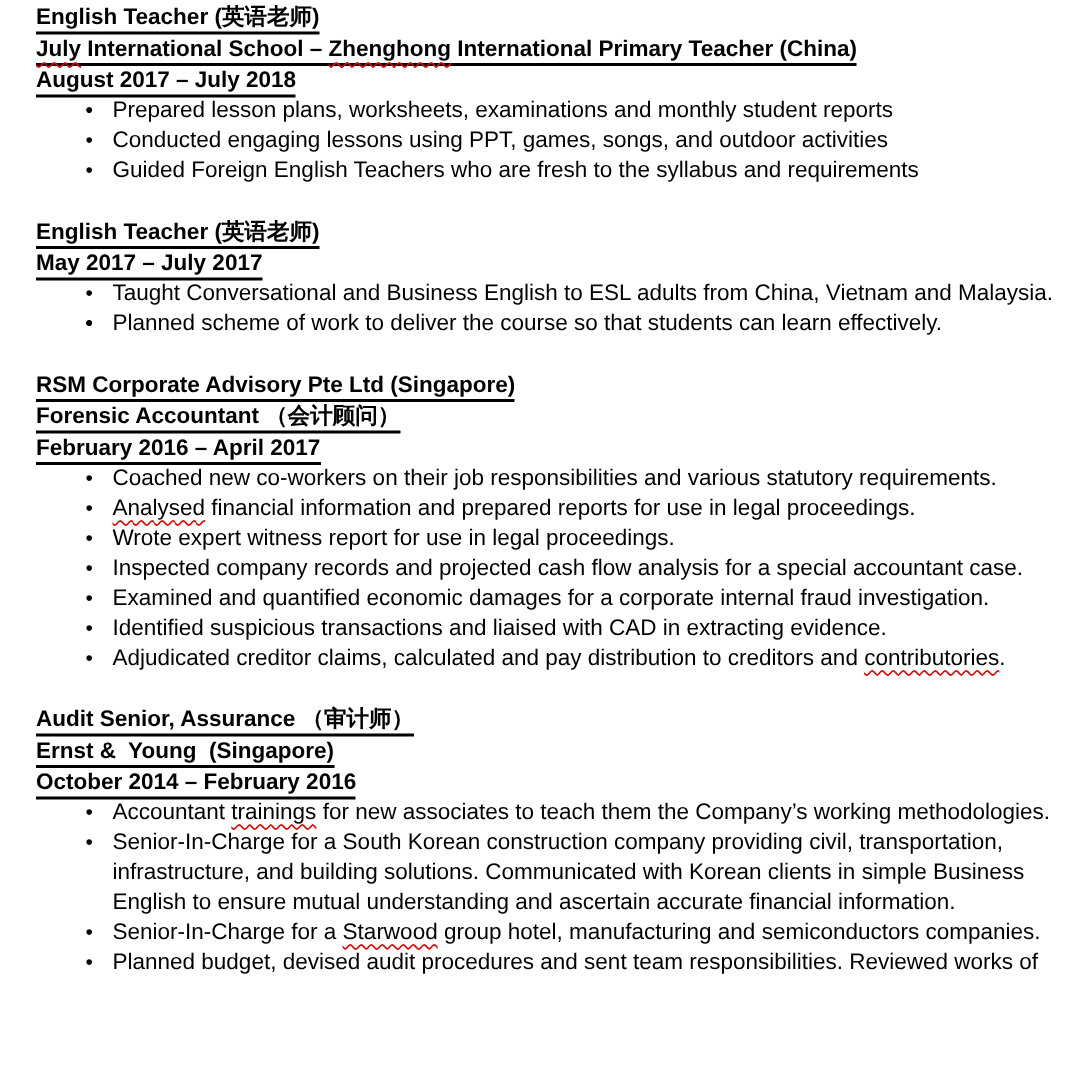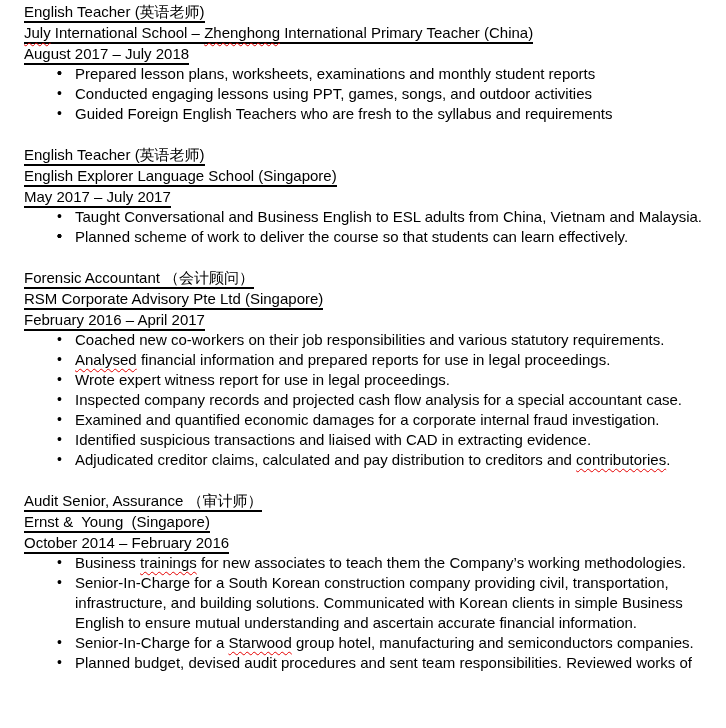--- a/index.html
+++ b/index.html
@@ -22,21 +22,21 @@
     overflow: hidden;
     background: #ffffff;
   }
   .job { margin-top: 20px; }
   .job:first-child { margin-top: 0; }
 
   .h {
     margin: 0;
     height: 21px;
     font-size: 15px;
-    font-weight: normal;
+    font-weight: bold;
     line-height: 21px;
     white-space: pre-wrap;
   }
   .h .u {
     display: inline-block;
     line-height: 16px;
     padding-bottom: 1px;
     border-bottom: 2px solid #000000;
     white-space: pre-wrap;
   }
@@ -81,48 +81,47 @@
         <div class="h"><span class="u"><span>August 2017 – July 2018</span></span></div>
         <ul class="bullets">
           <li><span class="marker">•</span></li>
           <li><span class="marker">•</span><span>Prepared lesson plans, worksheets, examinations and monthly student reports</span></li>
           <li><span class="marker">•</span><span>Conducted engaging lessons using PPT, games, songs, and outdoor activities</span></li>
           <li><span class="marker">•</span><span>Guided Foreign English Teachers who are fresh to the syllabus and requirements</span></li>
         </ul>
       </section>
       <section class="job">
         <div class="h"><span class="u"><span>English Teacher (英语老师)</span></span></div>
-        <div class="h"><span class="u"><span>English Explorer Language School (Singapore)</span></span></div>
         <div class="h"><span class="u"><span>May 2017 – July 2017</span></span></div>
         <ul class="bullets">
           <li><span class="marker">•</span><span>Taught Conversational and Business English to ESL adults from China, Vietnam and Malaysia.</span></li>
           <li><span class="marker">•</span></li>
           <li><span class="marker">•</span></li>
           <li><span class="marker">•</span><span>Planned scheme of work to deliver the course so that students can learn effectively.</span></li>
         </ul>
       </section>
       <section class="job">
+        <div class="h"><span class="u"><span>RSM Corporate Advisory Pte Ltd (Singapore)</span></span></div>
         <div class="h"><span class="u"><span>Forensic Accountant （会计顾问）</span></span></div>
-        <div class="h"><span class="u"><span>RSM Corporate Advisory Pte Ltd (Singapore)</span></span></div>
         <div class="h"><span class="u"><span>February 2016 – April 2017</span></span></div>
         <ul class="bullets">
           <li><span class="marker">•</span><span>Coached new co-workers on their job responsibilities and various statutory requirements.</span></li>
           <li><span class="marker">•</span><span class="sq">Analysed</span><span> financial information and prepared reports for use in legal proceedings.</span></li>
           <li><span class="marker">•</span><span>Wrote expert witness report for use in legal proceedings.</span></li>
           <li><span class="marker">•</span><span>Inspected company records and projected cash flow analysis for a special accountant case.</span></li>
           <li><span class="marker">•</span><span>Examined and quantified economic damages for a corporate internal fraud investigation.</span></li>
           <li><span class="marker">•</span><span>Identified suspicious transactions and liaised with CAD in extracting evidence.</span></li>
           <li><span class="marker">•</span><span>Adjudicated creditor claims, calculated and pay distribution to creditors and </span><span class="sq">contributories</span><span>.</span></li>
         </ul>
       </section>
       <section class="job">
         <div class="h"><span class="u"><span>Audit Senior, Assurance （审计师）</span></span></div>
         <div class="h"><span class="u"><span>Ernst &amp;  Young  (Singapore)</span></span></div>
         <div class="h"><span class="u"><span>October 2014 – February 2016</span></span></div>
         <ul class="bullets">
-          <li><span class="marker">•</span><span>Business </span><span class="sq">trainings</span><span> for new associates to teach them the Company’s working methodologies.</span></li>
+          <li><span class="marker">•</span><span>Accountant </span><span class="sq">trainings</span><span> for new associates to teach them the Company’s working methodologies.</span></li>
           <li><span class="marker">•</span><span>Senior-In-Charge for a South Korean construction company providing civil, transportation, infrastructure, and building solutions. Communicated with Korean clients in simple Business English to ensure mutual understanding and ascertain accurate financial information.</span></li>
           <li><span class="marker">•</span><span>Senior-In-Charge for a </span><span class="sq">Starwood</span><span> group hotel, manufacturing and semiconductors companies.</span></li>
           <li><span class="marker">•</span><span>Planned budget, devised audit procedures and sent team responsibilities. Reviewed works of</span></li>
         </ul>
       </section>
     </div>
 </div>
 
 </body></html>

